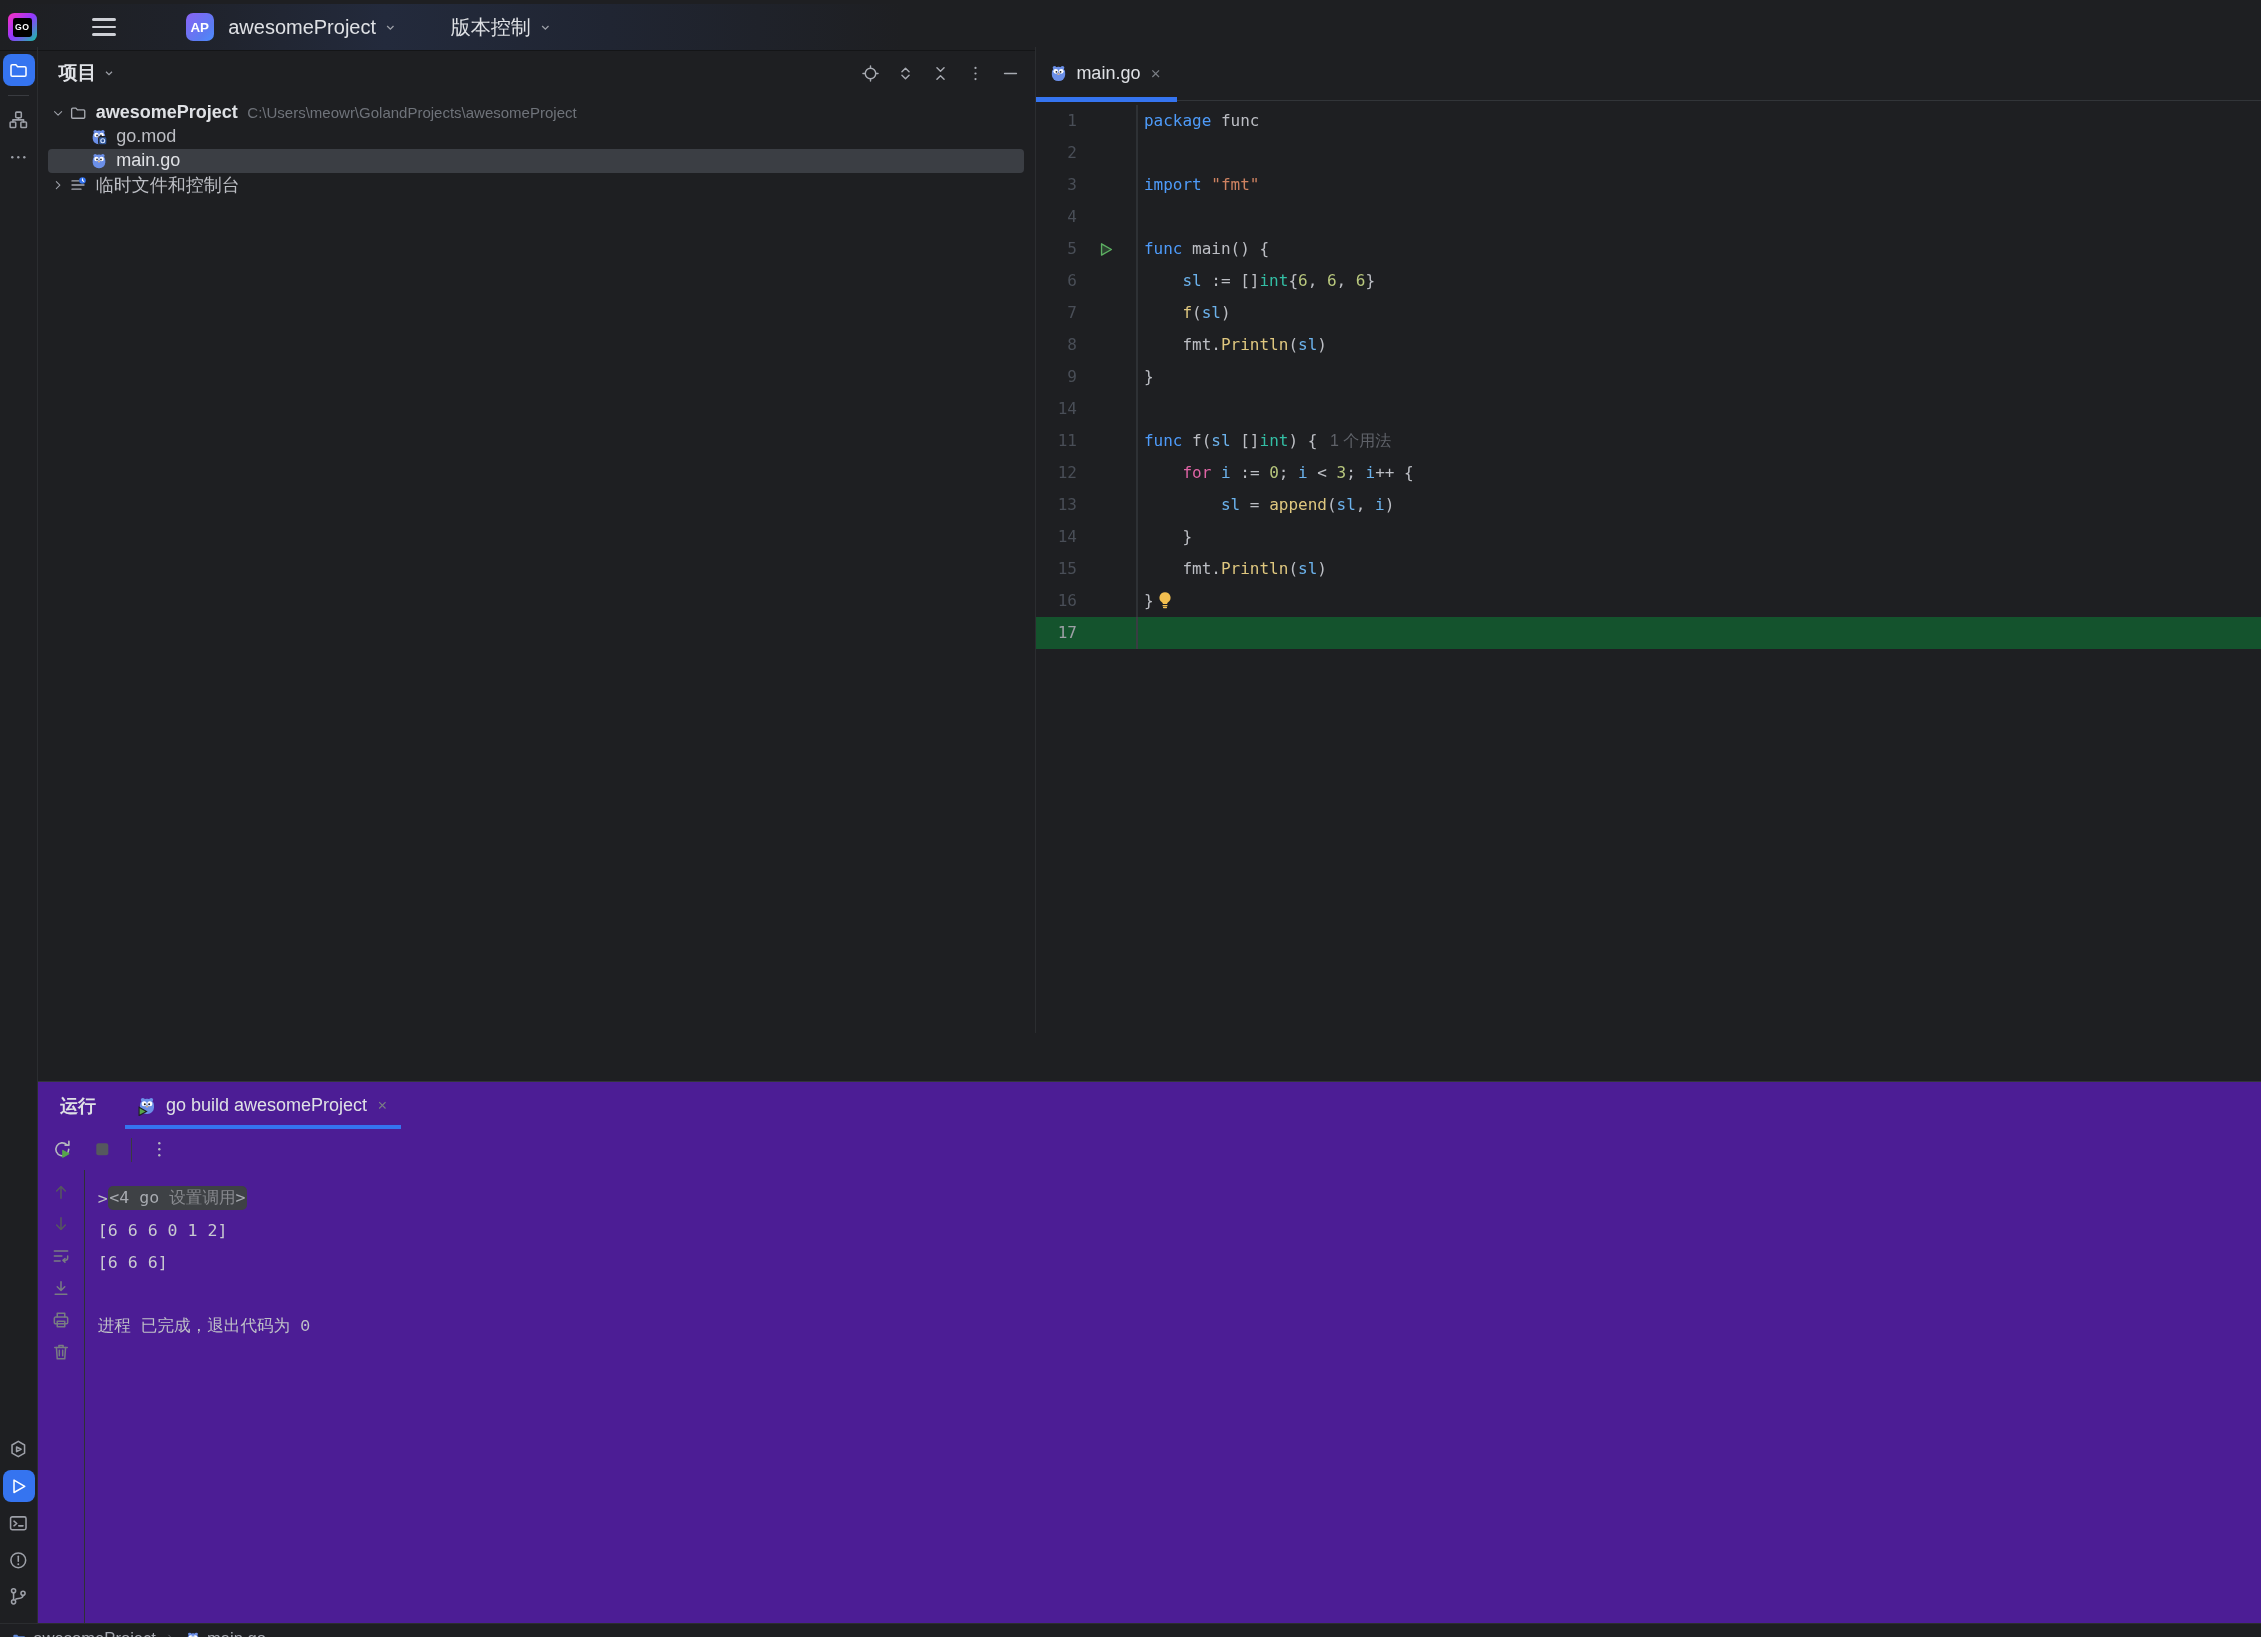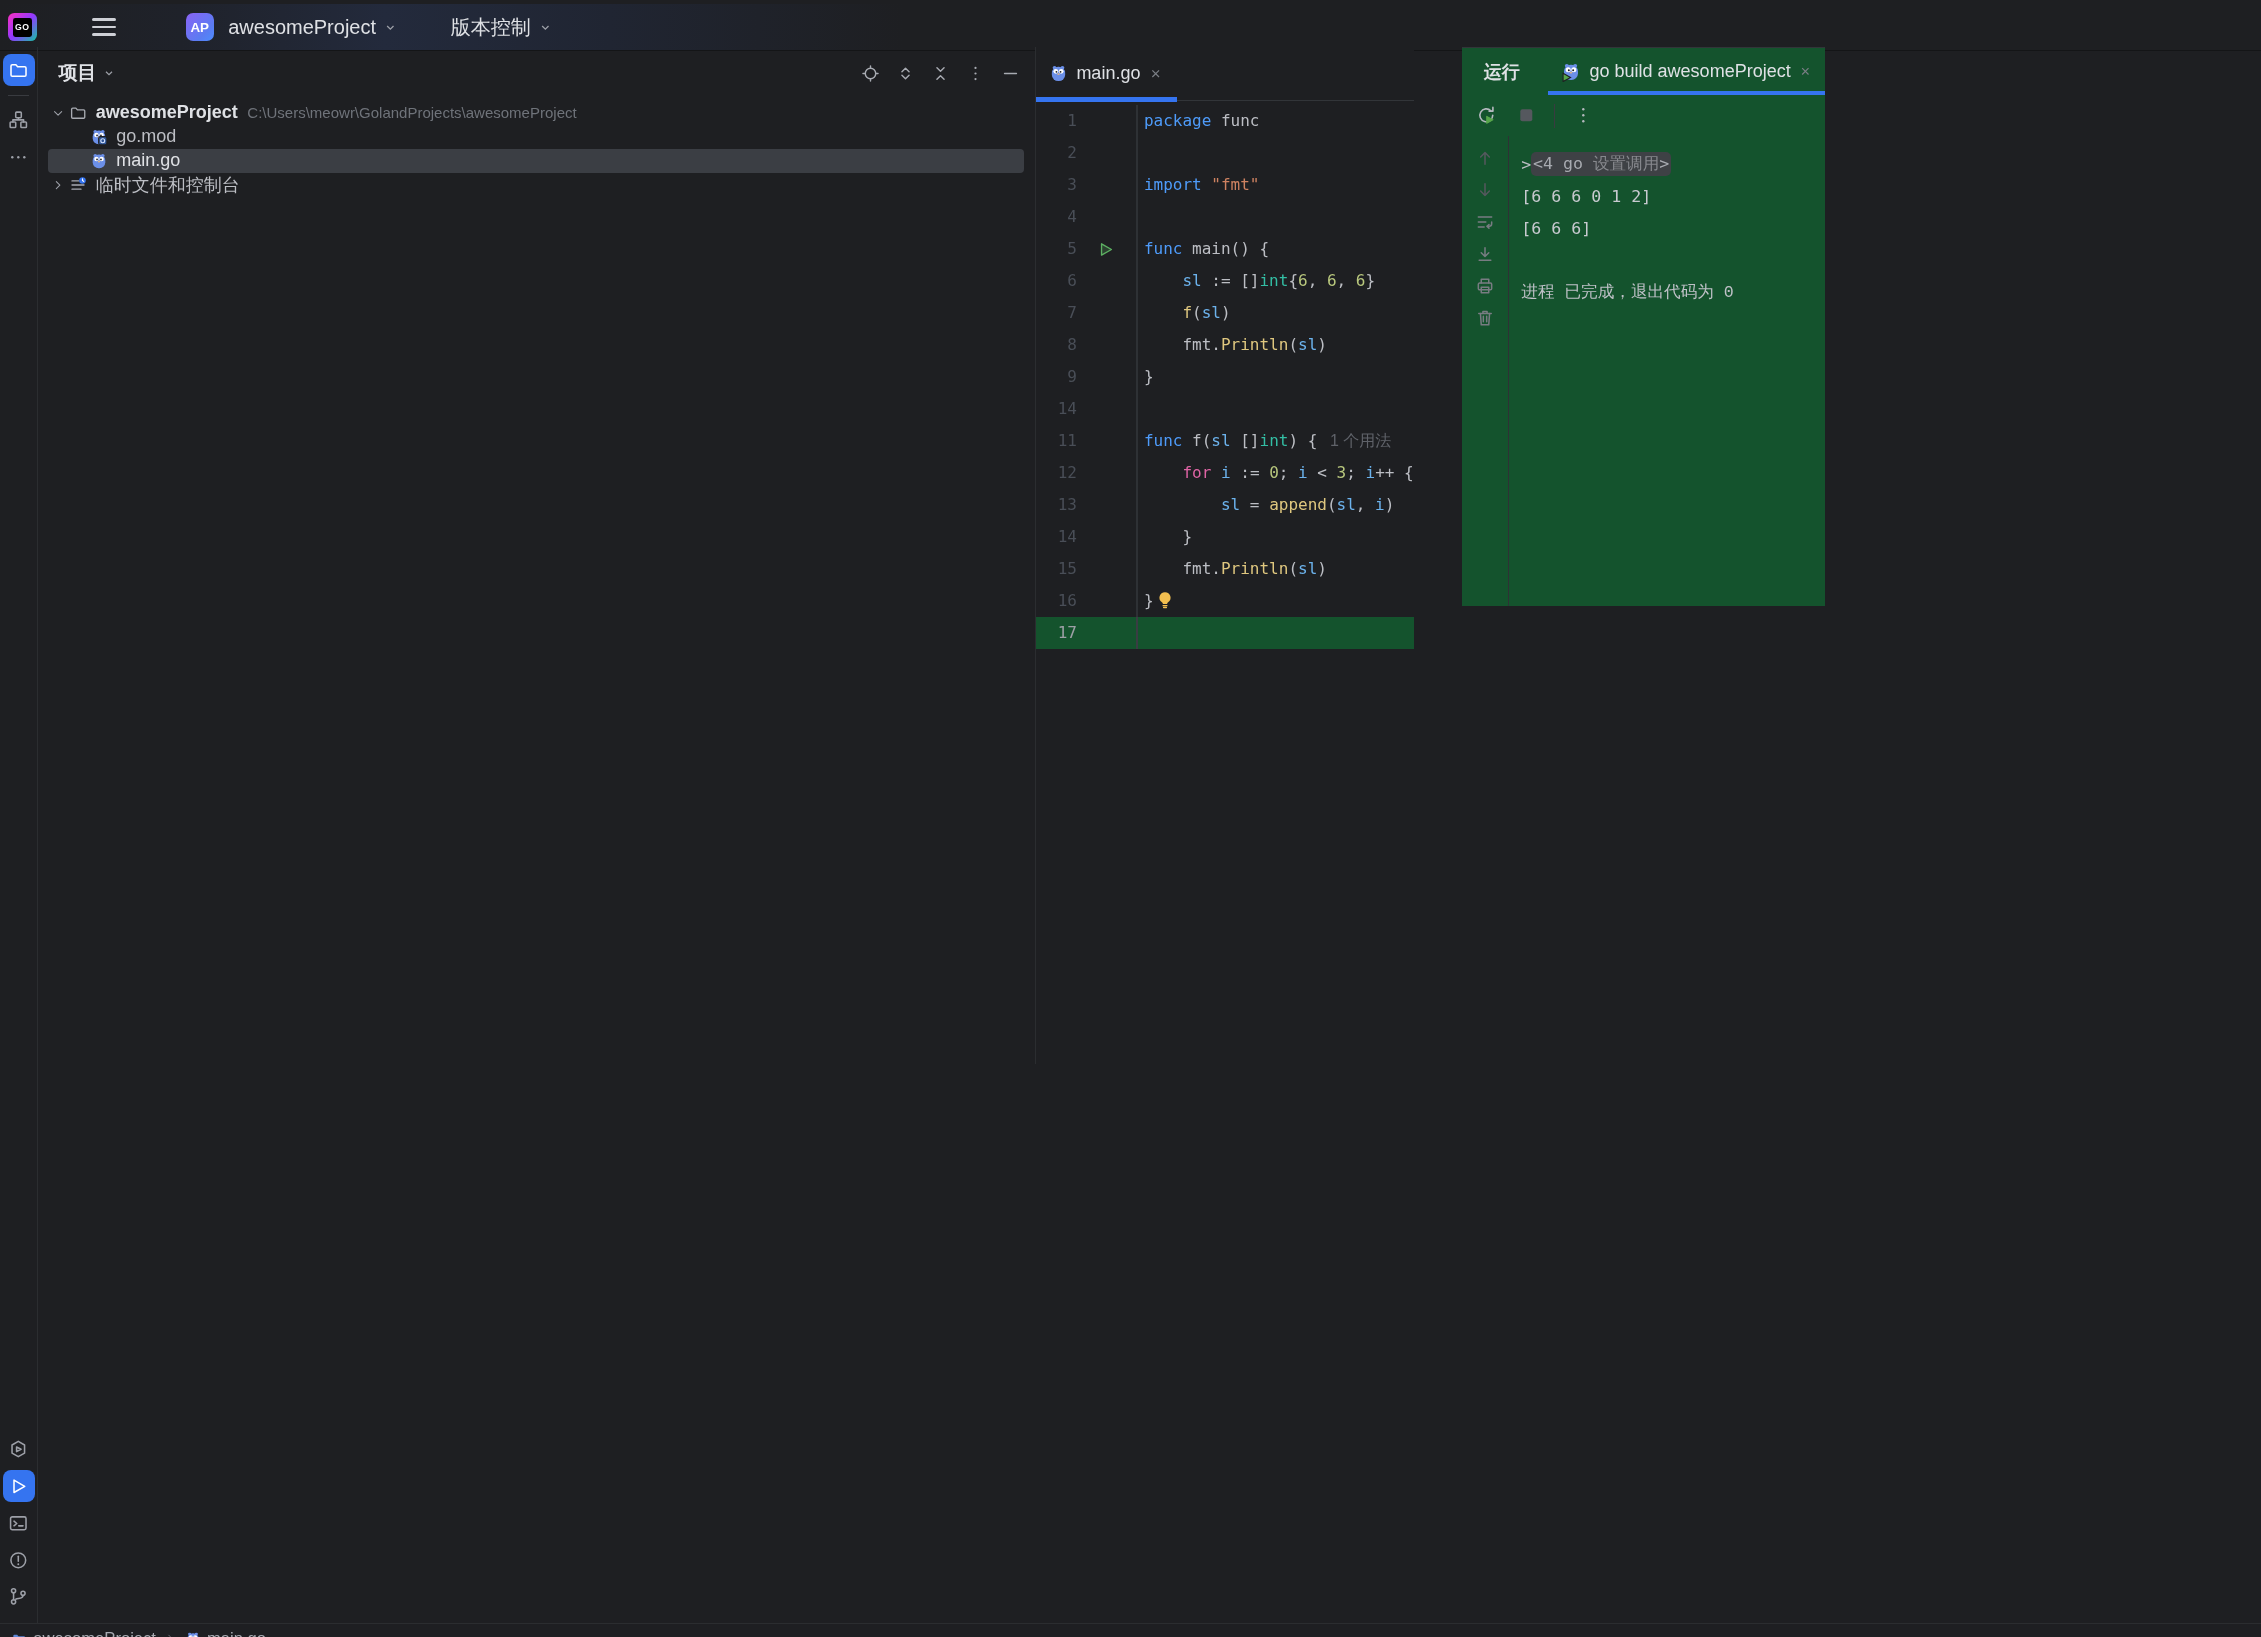--- a/index.html
+++ b/index.html
@@ -27,21 +27,21 @@
 
   
   .shell { position:absolute; top:47px; left:0; width:2261px; height:1576px; display:flex; }
   .stripe { width:38px; height:100%; border-right:0.8px solid #2B2D30; display:flex; flex-direction:column; align-items:center; padding-top:4.7px;}
   .stripe-btn { width:32px; height:32px; border-radius:8px; margin:2.4px 0; display:flex; align-items:center; justify-content:center; color:#9DA0A8; cursor:pointer;}
   .stripe-btn.active { background:#3574F0; color:#FFFFFF; }
   .stripe-divider { width:20.6px; height:0; border-top:1.6px solid #393B40; margin:6.3px 0; }
   .stripe-spacer { flex:1; }
   .stripe svg { width:20.6px; height:20.6px; }
 
-  .content { flex:1; display:flex; flex-direction:row; height:100%;gap:48px; }
+  .content { flex:1; display:flex; flex-direction:column; height:100%;gap:48px; }
   .upper { height:1017px; display:flex; }
 
   
   .project-panel { width:998px; border-right:1.6px solid #2B2D30; display:flex; flex-direction:column; }
   .panel-header { height:52px; display:flex; align-items:center; padding:0 12.7px 0 20.6px; }
   .panel-title { font-weight:bold; font-size:19px; color:#DFE1E5; display:flex; align-items:center; gap:6.3px; cursor:pointer;}
   .panel-title .chev{ color:#9DA0A8; }
   .panel-header-icons { margin-left:auto; display:flex; align-items:center; gap:11px; color:#A8ABB2;}
   .panel-header-icons .hicon { width:24px; height:24px; display:flex; align-items:center; justify-content:center; cursor:pointer;}
   .panel-header-icons svg { width:19px; height:19px; }
@@ -83,21 +83,21 @@
   .tok-str { color:#CE8261; }
   .tok-fn  { color:#DFC77F; }
   .tok-var { color:#6CB2EC; }
   .tok-num { color:#B8C77D; }
   .tok-def { color:#BCBEC4; }
   .inlay { font-family:"Liberation Sans", sans-serif; font-size:16px; color:#5F6269; margin-left:12.7px; }
   .bulb { display:inline-block; vertical-align:-4px; margin-left:1.6px;}
   .bulb svg{ width:20px; height:20px; }
 
   
-  .run-panel { height:559px; border-top:1.6px solid #323539; display:flex; flex-direction:column; background:#14532d;}
+  .run-panel { height:559px; border-top:1.6px solid #323539; display:flex; flex-direction:column; background:#4c1d95;}
   .run-header { height:47px; display:flex; align-items:stretch; }
   .run-title { display:flex; align-items:center; font-weight:bold; font-size:18px; color:#DFE1E5; margin-left:22px; }
   .run-tab { margin-left:28.5px; display:flex; align-items:center; gap:8.7px; padding:0 12.7px; position:relative; font-size:18px; color:#DFE1E5; cursor:pointer;}
   .run-tab::after { content:""; position:absolute; left:0; right:0; bottom:0; height:4px; background:#3574F0; }
   .run-tab .ticon { position:relative; }
   .run-tab .ticon svg { width:20px; height:20px; }
   .run-tab .close { color:#7A7E85; display:flex; cursor:pointer;}
   .run-tab .close svg{ width:12.7px; height:12.7px; }
 
   .run-toolbar { height:41px; display:flex; align-items:center; gap:16px; padding-left:12.7px; }

